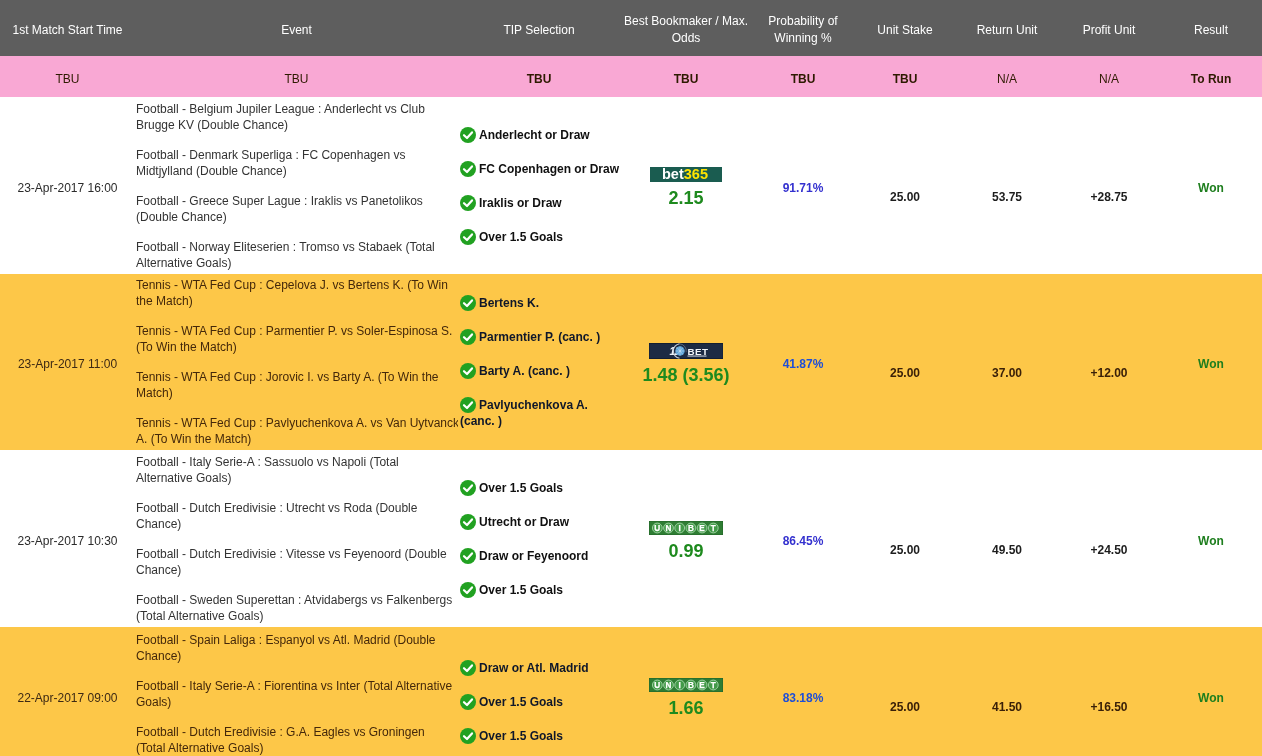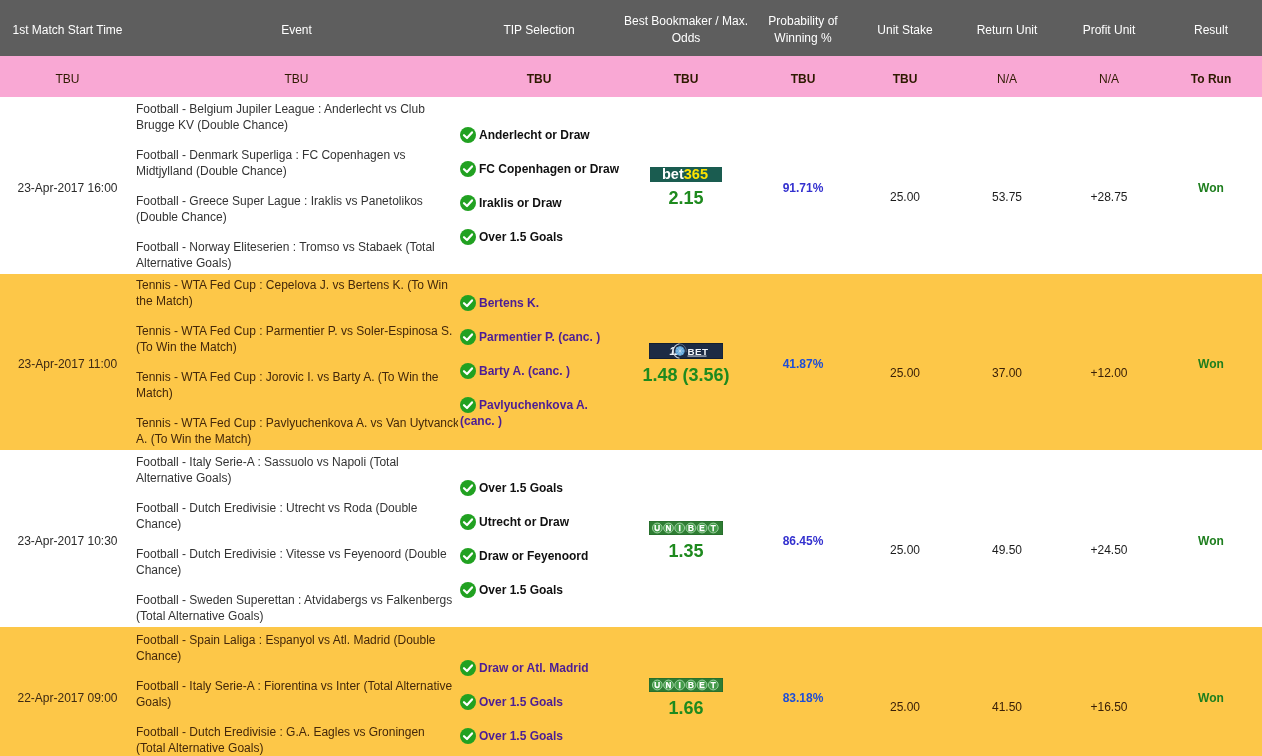--- a/index.html
+++ b/index.html
@@ -12,32 +12,32 @@
 tr.data td { font-size:12px; }
 tr.gold td { background:#fdc748; }
 td.date { text-align:center; color:#2b2b2b; font-size:12px; padding-top:4px; }
 tr.gold td.date { color:#3d2914; }
 td.event div.ev { padding-left:1px; width:340px; }
 td.event p { font-size:12px; line-height:16px; margin:0 0 14px 0; color:#333; }
 td.event p:last-child { margin-bottom:0; }
 tr.gold td.event p { color:#44280a; }
 td.tips .tip { line-height:16px; margin-bottom:18px; font-weight:bold; color:#101010; font-size:12px; padding-left:2px; }
 td.tips .tip:last-child { margin-bottom:0; }
-tr.gold td.tips .tip { color:#4c1d95; }
+tr.gold td.tips .tip { color:#0f172a; }
 .ck { display:inline-block; vertical-align:-4px; width:16px; height:16px; margin-right:3px; }
 td.bk { text-align:center; }
 td.bk .bkw { position:relative; top:2.5px; }
 tr.last td.tips { padding-top:12px; }
 tr.last td.event div.ev { height:138px; padding-top:5px; overflow:hidden; }
 
 .odds { color:#1e8a1e; font-weight:bold; font-size:18px; margin-top:6px; line-height:21px; }
 .lg { display:block; margin:0 auto; }
 td.prob { text-align:center; color:#3431cf; font-weight:bold; font-size:12px; padding-top:4px; }
 tr.gold td.prob { color:#1d4ed8; }
-td.num { text-align:center; color:#1d1d1d; font-size:12px; padding-top:22px; }
+td.num { text-align:center; color:#1d1d1d; font-size:12px; padding-top:22px;font-weight:bold; }
 tr.gold td.num { color:#3a2008; }
 td.res { text-align:center; color:#1e7e1e; font-weight:bold; font-size:12px; padding-top:4px;margin-top:20px; }
 
 .greenrow { height:5px; background:linear-gradient(180deg,#c2cb72 0%,#95cc8d 45%,#7dc47d 100%); width:1262px; }
 </style>
 </head>
 <body>
 <table>
 <colgroup>
 <col style="width:135px">
@@ -205,21 +205,21 @@
               <text x="19.5" y="9.9" font-family="Liberation Sans,sans-serif" font-size="8.2" font-weight="bold" fill="#ffffff" stroke="#ffffff" stroke-width="0.25" text-anchor="middle">N</text>
               <circle cx="30.7" cy="7" r="4.9" fill="#429a48" stroke="#a3d4a7" stroke-width="0.9"></circle>
               <text x="30.7" y="9.9" font-family="Liberation Sans,sans-serif" font-size="8.2" font-weight="bold" fill="#ffffff" stroke="#ffffff" stroke-width="0.25" text-anchor="middle">I</text>
               <circle cx="41.9" cy="7" r="4.9" fill="#429a48" stroke="#a3d4a7" stroke-width="0.9"></circle>
               <text x="41.9" y="9.9" font-family="Liberation Sans,sans-serif" font-size="8.2" font-weight="bold" fill="#ffffff" stroke="#ffffff" stroke-width="0.25" text-anchor="middle">B</text>
               <circle cx="53.1" cy="7" r="4.9" fill="#429a48" stroke="#a3d4a7" stroke-width="0.9"></circle>
               <text x="53.1" y="9.9" font-family="Liberation Sans,sans-serif" font-size="8.2" font-weight="bold" fill="#ffffff" stroke="#ffffff" stroke-width="0.25" text-anchor="middle">E</text>
               <circle cx="64.3" cy="7" r="4.9" fill="#429a48" stroke="#a3d4a7" stroke-width="0.9"></circle>
               <text x="64.3" y="9.9" font-family="Liberation Sans,sans-serif" font-size="8.2" font-weight="bold" fill="#ffffff" stroke="#ffffff" stroke-width="0.25" text-anchor="middle">T</text>
             </svg>
-            <div class="odds">1.35</div>
+            <div class="odds">0.99</div>
           </div>
         </td>
 <td class="prob">86.45%</td>
 <td class="num">25.00</td>
 <td class="num">49.50</td>
 <td class="num">+24.50</td>
 <td class="res">Won</td>
 </tr>
 <tr class="data gold last" style="height:124px">
 <td class="date">22-Apr-2017 09:00</td>

